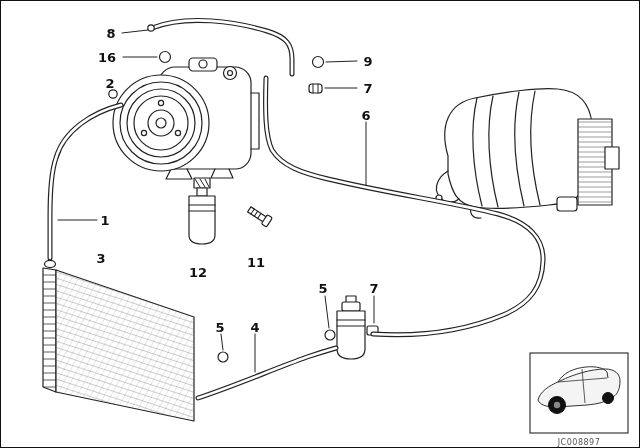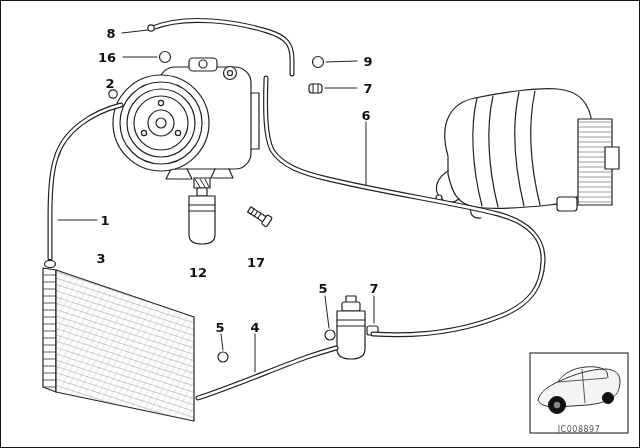--- a/index.html
+++ b/index.html
@@ -172,21 +172,21 @@
 
   <div class="callout" style="left:110px;top:32px">8</div>
   <div class="callout" style="left:106px;top:56px">16</div>
   <div class="callout" style="left:109px;top:82px">2</div>
   <div class="callout" style="left:367px;top:60px">9</div>
   <div class="callout" style="left:367px;top:87px">7</div>
   <div class="callout" style="left:365px;top:114px">6</div>
   <div class="callout" style="left:104px;top:219px">1</div>
   <div class="callout" style="left:100px;top:257px">3</div>
   <div class="callout" style="left:197px;top:271px">12</div>
-  <div class="callout" style="left:255px;top:261px">17</div>
+  <div class="callout" style="left:255px;top:261px">11</div>
   <div class="callout" style="left:219px;top:326px">5</div>
   <div class="callout" style="left:254px;top:326px">4</div>
   <div class="callout" style="left:322px;top:287px">5</div>
   <div class="callout" style="left:373px;top:287px">7</div>
 
-  <div class="part-code" style="left:578px;top:428px">JC008897</div>
+  <div class="part-code" style="left:578px;top:441px">JC008897</div>
 
 </div>
 
 </body></html>

